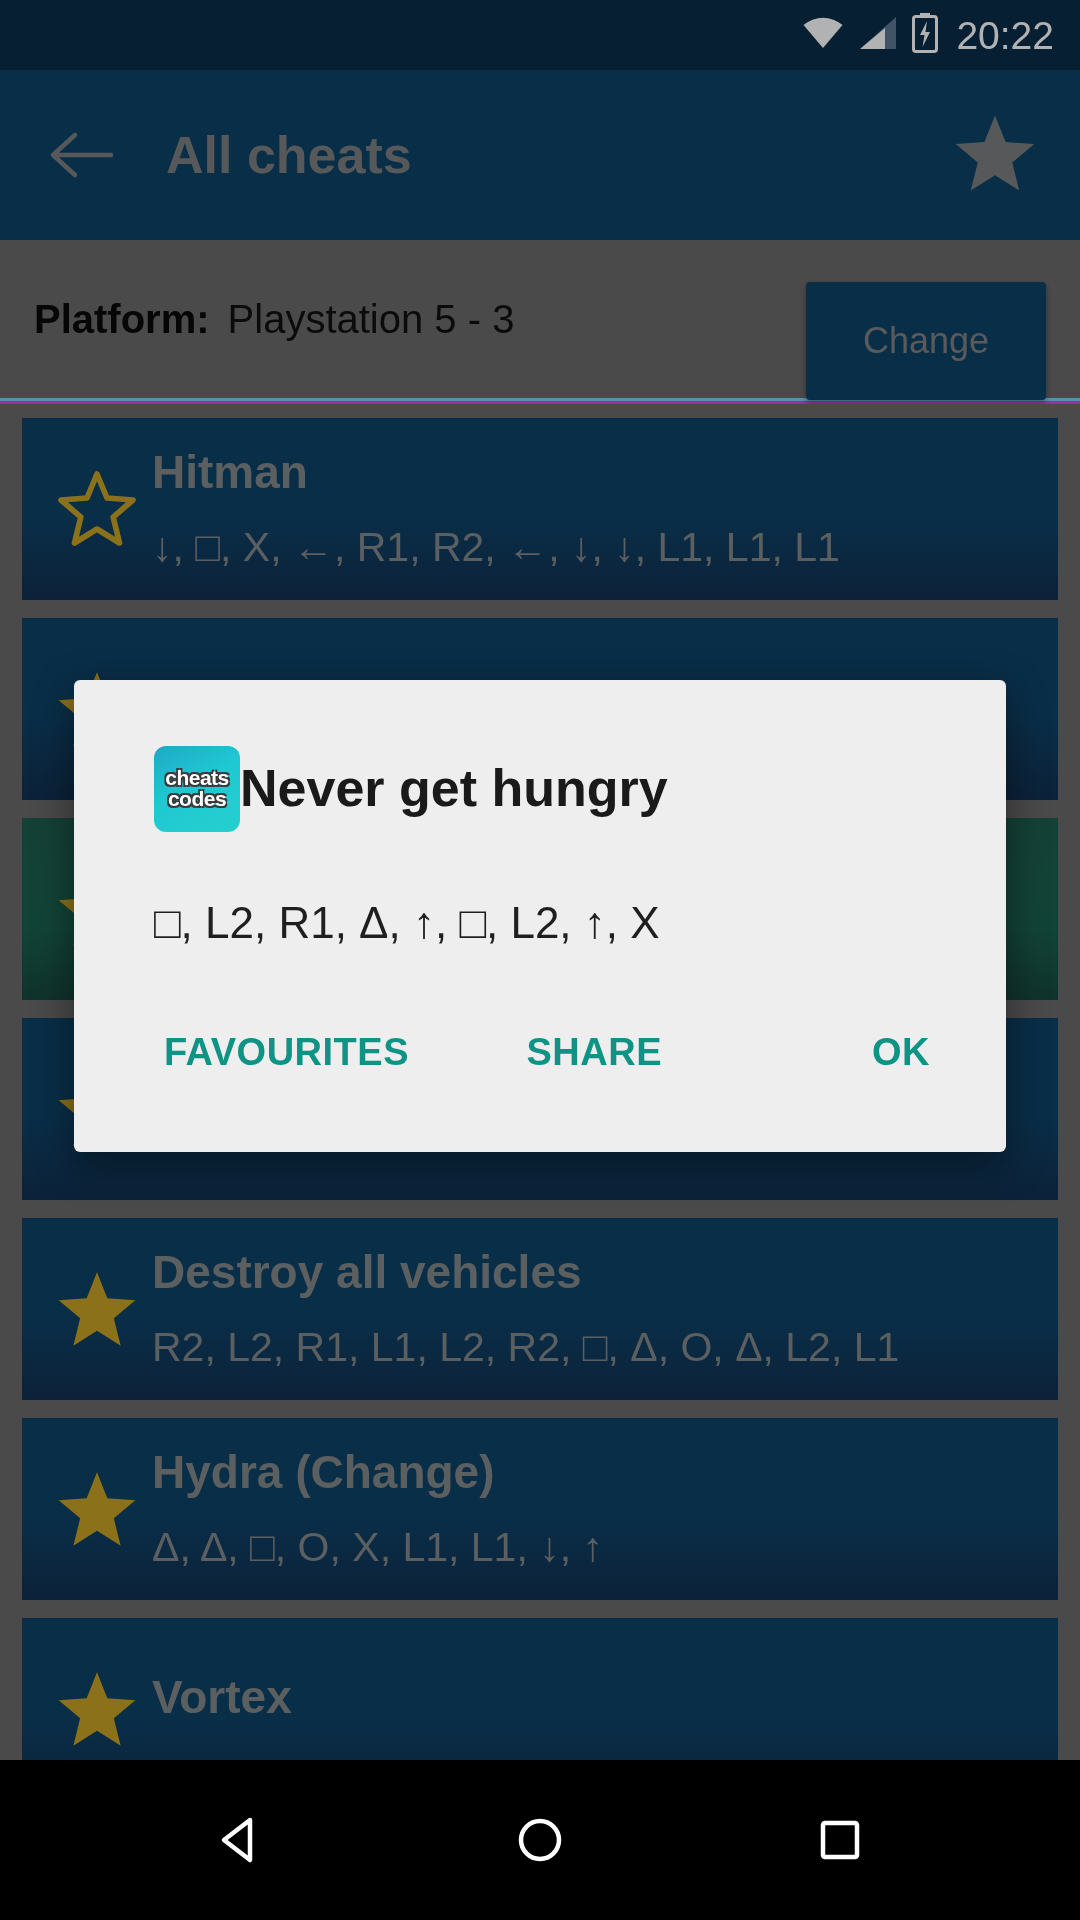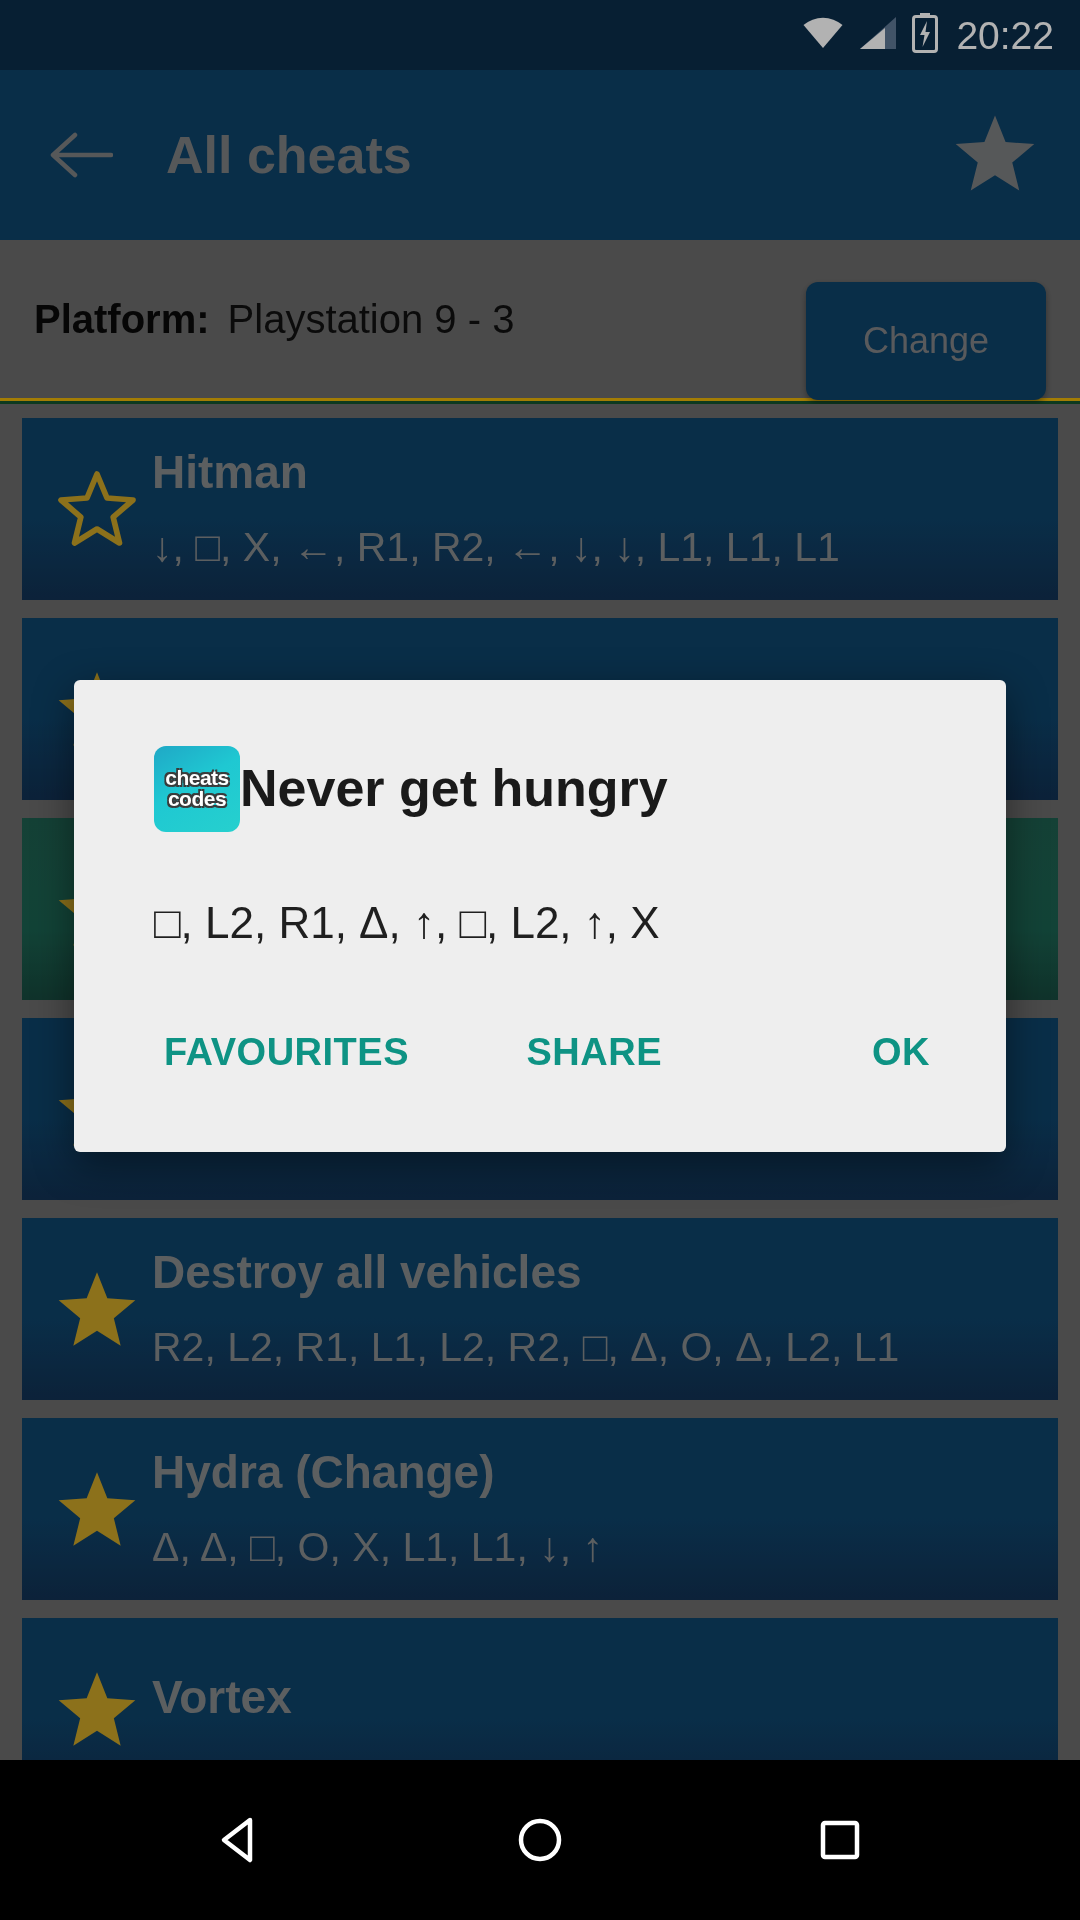--- a/index.html
+++ b/index.html
@@ -8,21 +8,21 @@
     background: #000;
   }
   body {
     font-family: "Liberation Sans", sans-serif;
   }
   #screen {
     position: relative;
     width: 1080px;
     height: 1920px;
     overflow: hidden;
-    background: #14532d;
+    background: #d946ef;
   }
 
   
   .status-bar {
     position: absolute;
     top: 0; left: 0;
     width: 1080px;
     height: 70px;
     background: #0B2D4A;
     display: flex;
@@ -80,40 +80,40 @@
   .platform-row {
     position: absolute;
     top: 240px; left: 0;
     width: 1080px;
     height: 161px;
     background: #6B6B6B;
     display: flex;
     align-items: center;
     box-sizing: border-box;
     padding: 0 34px;
-    border-bottom: 3px solid #eab308;
+    border-bottom: 3px solid #7dd3fc;
   }
   .platform-label {
     color: #0A0A0A;
     font-size: 40px;
     font-weight: 700;
   }
   .platform-value {
     color: #111111;
     font-size: 40px;
     font-weight: 400;
     margin-left: 18px;
     flex: 1;
   }
   .change-button {
     background: #0E4268;
     color: #808284;
     font-size: 36px;
     border: none;
-    border-radius: 12px;
+    border-radius: 4px;
     padding: 12px 34px;
     height: 118px;
     min-width: 240px;
     font-family: "Liberation Sans", sans-serif;
     box-shadow: 0 3px 6px rgba(0,0,0,0.35);
     margin-top: 44px;
   }
 
   
   .list-area {
@@ -306,21 +306,21 @@
     <div class="app-bar-title">All cheats</div>
     <div class="app-bar-star">
       <svg width="86" height="82" viewBox="0 0 50 48">
         <path d="M25 2 L31.2 17.6 L48 18.7 L35.1 29.6 L39.2 46 L25 37 L10.8 46 L14.9 29.6 L2 18.7 L18.8 17.6 Z" fill="#7C7F80"></path>
       </svg>
     </div>
   </div>
 
   <div class="platform-row">
     <span class="platform-label">Platform:</span>
-    <span class="platform-value">Playstation 9 - 3</span>
+    <span class="platform-value">Playstation 5 - 3</span>
     <button class="change-button">Change</button>
   </div>
 
   <div class="list-area">
 
     <div class="cheat-card first">
       <div class="card-star">
         <svg width="84" height="80" viewBox="0 0 50 48">
           <path d="M25 3 L31 17.4 L46.6 18.6 L34.7 28.9 L38.5 44.4 L25 36 L11.5 44.4 L15.3 28.9 L3.4 18.6 L19 17.4 Z" fill="none" stroke="#C9A227" stroke-width="3.4" stroke-linejoin="round"></path>
         </svg>

